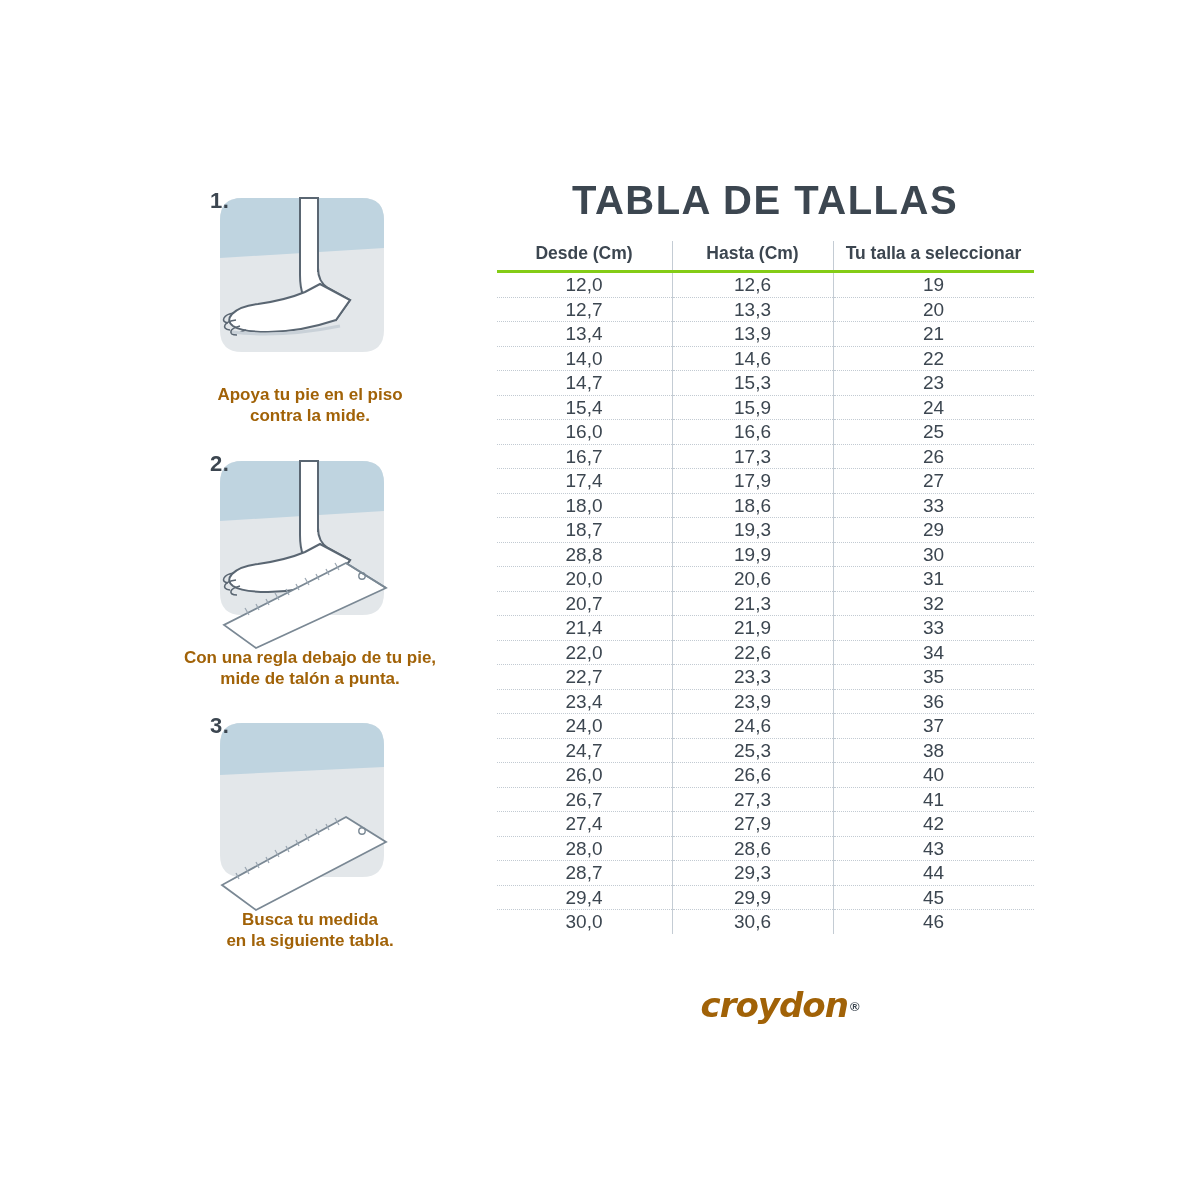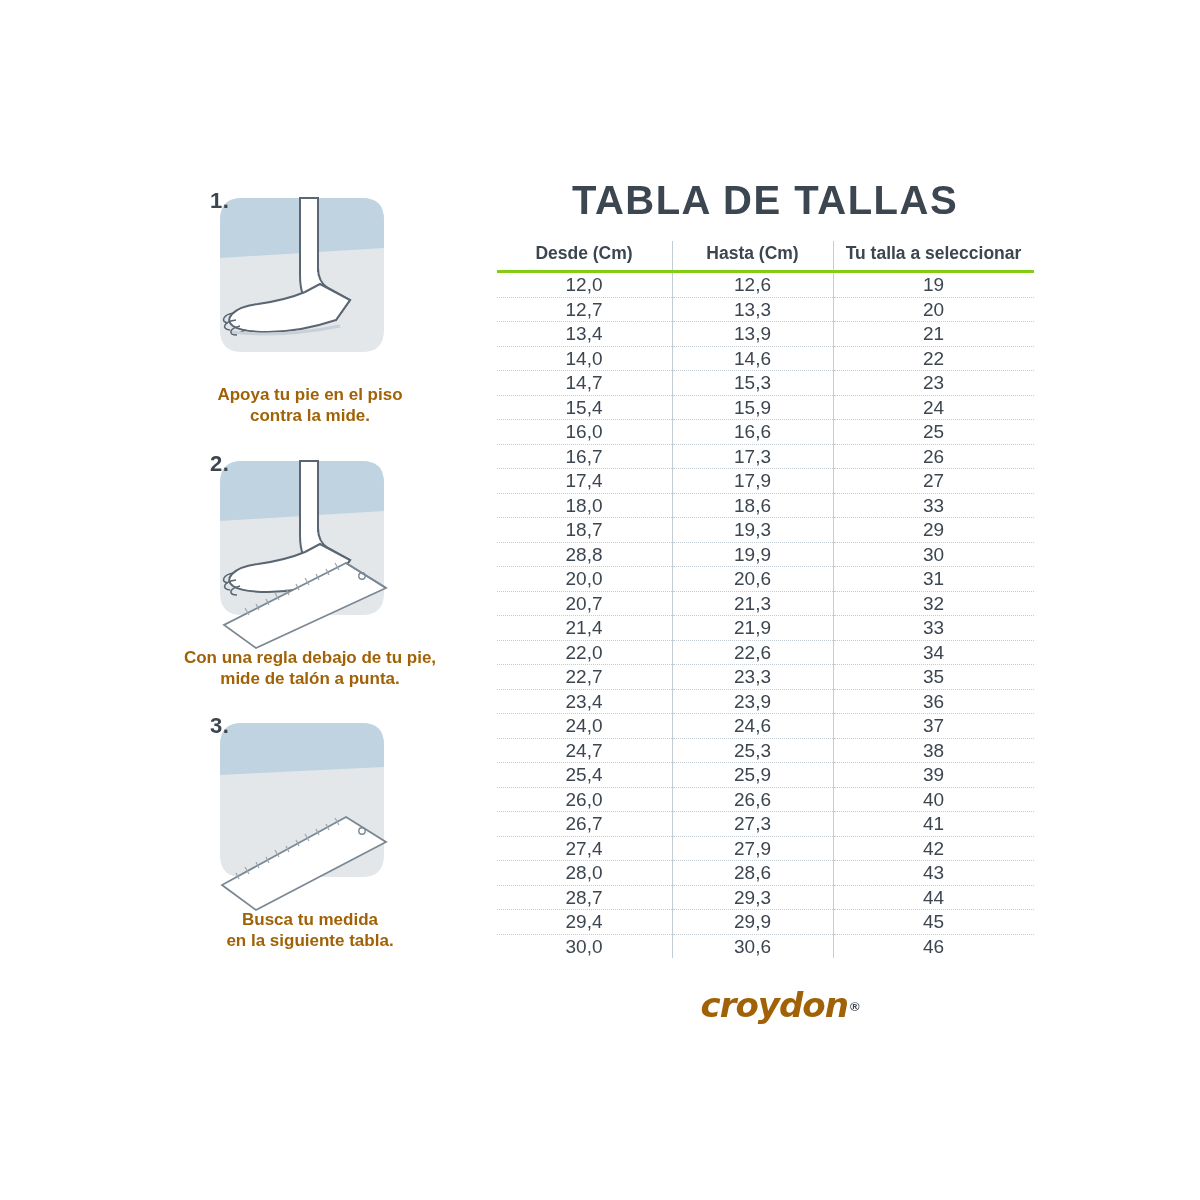--- a/index.html
+++ b/index.html
@@ -357,25 +357,20 @@
             <td>24,0</td>
             <td class="sep-l">24,6</td>
             <td class="sep-l">37</td>
           </tr>
           <tr>
             <td>24,7</td>
             <td class="sep-l">25,3</td>
             <td class="sep-l">38</td>
           </tr>
           <tr>
-            <td>25,4</td>
-            <td class="sep-l">25,9</td>
-            <td class="sep-l">39</td>
-          </tr>
-          <tr>
             <td>26,0</td>
             <td class="sep-l">26,6</td>
             <td class="sep-l">40</td>
           </tr>
           <tr>
             <td>26,7</td>
             <td class="sep-l">27,3</td>
             <td class="sep-l">41</td>
           </tr>
           <tr>

